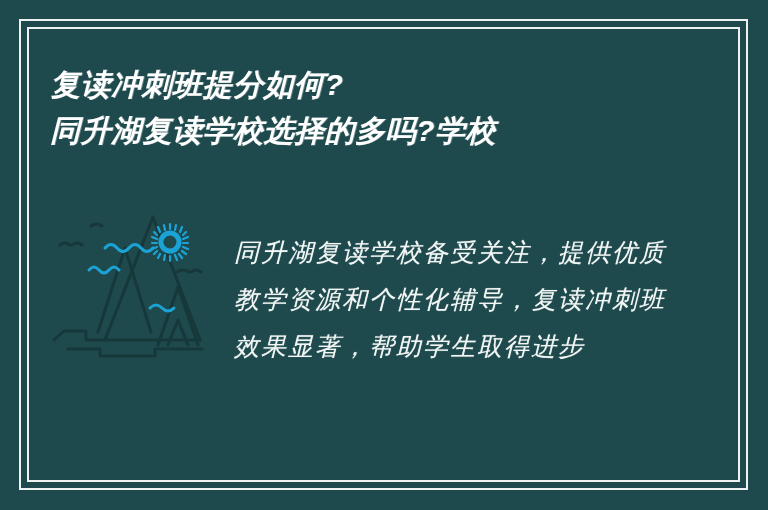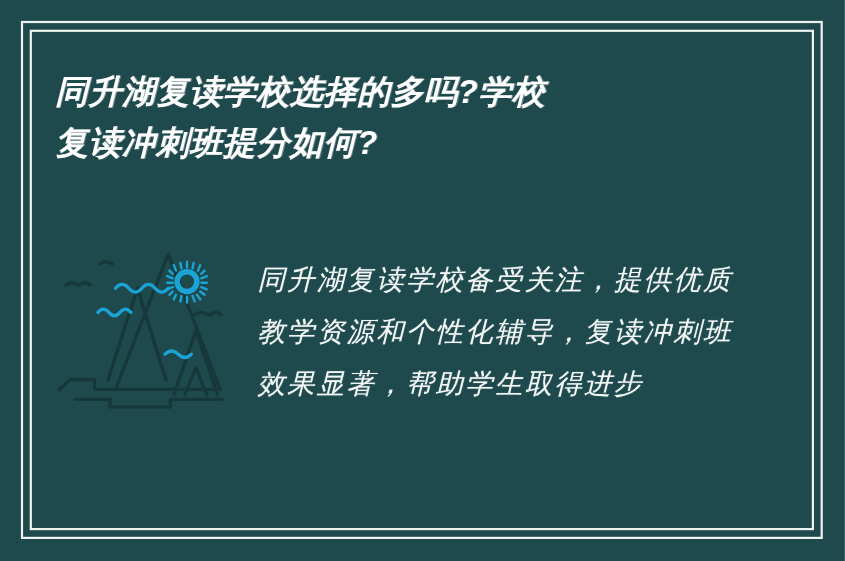--- a/index.html
+++ b/index.html
@@ -59,24 +59,24 @@
     letter-spacing: 0.5px;
     white-space: nowrap;
     font-family: "Liberation Sans", "DejaVu Sans", sans-serif;
     text-shadow: 1px 0 0 rgba(255,255,255,0.35);
   }
 
   
   .content-row {
     position: absolute;
     left: 50px;
-    top: 204px;
+    top: 190px;
     width: 640px;
     display: flex;
-    align-items: center;
+    align-items: flex-end;
   }
 
   .illustration {
     width: 170px;
     height: 180px;
     flex: 0 0 170px;
   }
 
   .body-text {
     margin-left: 14px;
@@ -94,22 +94,22 @@
 </style>
 </head>
 <body>
 
 <div id="poster">
 
   <div class="frame-outer"></div>
   <div class="frame-inner"></div>
 
   <div class="title-block">
+    <div class="title-line">复读冲刺班提分如何?</div>
     <div class="title-line">同升湖复读学校选择的多吗?学校</div>
-    <div class="title-line">复读冲刺班提分如何?</div>
   </div>
 
   <div class="content-row">
 
     <div class="illustration">
       <svg viewBox="0 0 170 180" width="170" height="180" xmlns="http://www.w3.org/2000/svg">
         <g fill="none" stroke="#17383b" stroke-width="3" stroke-linecap="round" stroke-linejoin="round">
 
           <path d="M48 142 L75 58 L101 142"></path>
 

